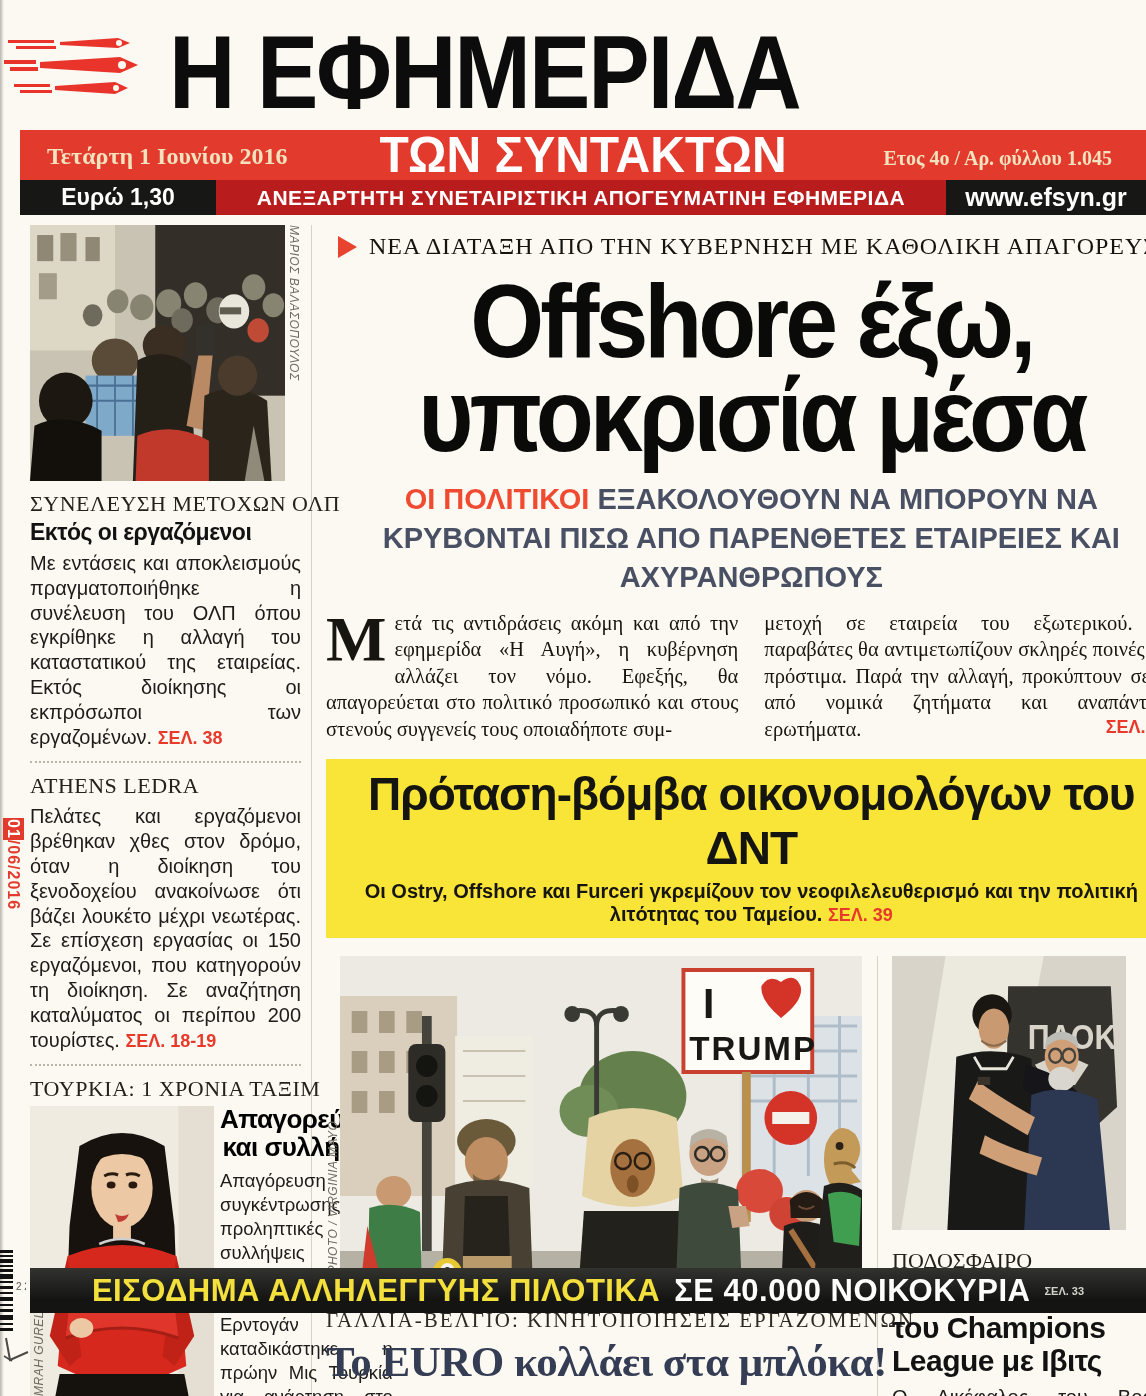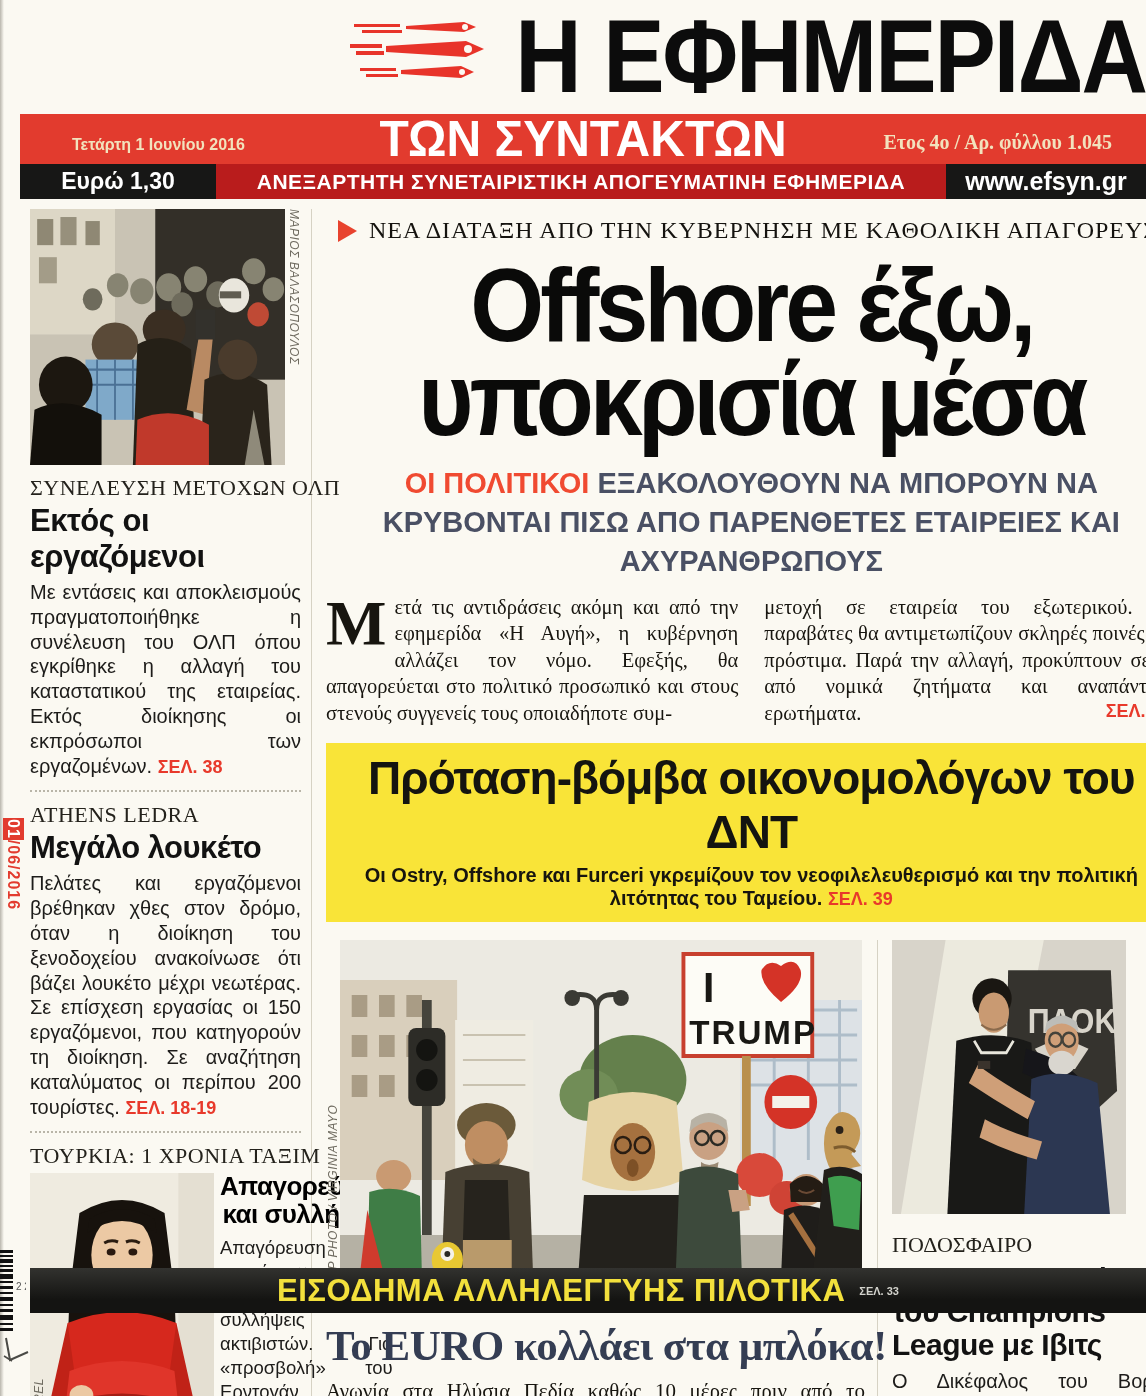--- a/index.html
+++ b/index.html
@@ -3,30 +3,30 @@
 <meta charset="utf-8">
 <style>
   * { margin:0; padding:0; box-sizing:border-box; }
   body { background:#e9e7e0; font-family:"Liberation Sans", sans-serif; }
   .page { width:1146px; height:1396px; position:relative; background:#fbf9f2; overflow:hidden;
           box-shadow:0 0 8px rgba(0,0,0,.3); margin:0 auto; }
   .page::before { content:""; position:absolute; left:0; top:0; bottom:0; width:4px;
           background:linear-gradient(90deg,#b9b6ad,#fbf9f2); }
 
   
-  .masthead { padding-top:8px; text-align:right; }
+  .masthead { padding-top:24px; text-align:left; }
   .masthead-inner { display:inline-flex; align-items:center; gap:4px; }
   .paper-title { font-size:92px; font-weight:bold; color:#0c0c0c; letter-spacing:-2px;
                  line-height:1; transform:scaleY(1.12); transform-origin:center; white-space:nowrap; }
 
   .redbar { margin-left:20px; height:50px; background:#e23b2e; position:relative; margin-top:10px; }
   .redbar-center { text-align:center; color:#fff; font-weight:bold; font-size:48px;
                    line-height:50px; transform:scaleY(1.05); letter-spacing:0; white-space:nowrap; }
-  .redbar-date { position:absolute; left:52px; bottom:10px; color:#f2e2bd;
-                 font-family:Liberation Sans, sans-serif; font-weight:bold; font-size:16px; }
+  .redbar-date { position:absolute; left:27px; bottom:10px; color:#f2e2bd;
+                 font-family:Liberation Serif, serif; font-weight:bold; font-size:24px; }
   .redbar-issue { position:absolute; right:34px; bottom:10px; color:#f2e2bd;
                  font-family:"Liberation Serif", serif; font-weight:bold; font-size:20px; }
 
   .blackbar { margin-left:20px; height:35px; display:flex; }
   .bb-price { width:196px; background:#171716; color:#fff; font-weight:bold; font-size:23px;
               display:flex; align-items:center; justify-content:center; }
   .bb-tagline { flex:1; background:#b91c1c; color:#fff; font-weight:bold; font-size:21px;
               display:flex; align-items:center; justify-content:center; letter-spacing:.5px; }
   .bb-site { width:200px; background:#171716; color:#fff; font-weight:bold; font-size:25px;
               display:flex; align-items:center; justify-content:center; }
@@ -38,21 +38,21 @@
 
   
   .photo-frame { display:flex; }
   .photo-frame svg { display:block; }
   .credit-v { writing-mode:vertical-rl; font-size:12px; font-style:italic; color:#6f6b60;
               letter-spacing:.5px; padding-left:2px; white-space:nowrap; }
   .credit-v-flip { writing-mode:vertical-rl; transform:rotate(180deg); font-size:12px; font-style:italic;
               color:#6f6b60; letter-spacing:.5px; white-space:nowrap; }
   .art-kicker { font-family:"Liberation Serif", serif; font-size:22px; color:#24221c;
                 margin-top:10px; letter-spacing:.5px; white-space:nowrap; }
-  .art-title { font-size:31px; font-weight:bold; color:#121212; margin-top:2px; letter-spacing:-.5px; }
+  .art-title { font-size:23px; font-weight:bold; color:#121212; margin-top:2px; letter-spacing:-.5px; }
   .art-body { font-size:20px; line-height:1.24; color:#1d1c1a; margin-top:5px; text-align:justify; }
   .pageref { color:#e8392b; font-weight:bold; font-size:18px; font-family:"Liberation Sans",sans-serif; }
   .dotted-sep { border-top:2px dotted #b9b5a8; margin:12px 0 8px; }
   .art3-flex { display:flex; margin-top:4px; }
   .art3-photo { width:184px; position:relative; flex:none; }
   .art3-photo .credit-v-flip { position:absolute; left:2px; bottom:60px; }
   .art3-text { flex:1; padding-left:6px; }
   .art3-title { font-size:26px; font-weight:bold; line-height:1.05; text-align:center; letter-spacing:-.5px; }
   .art3-body { font-size:18.5px; line-height:1.3; margin-top:8px; text-align:justify; color:#1d1c1a; }
 
@@ -201,21 +201,20 @@
       <div>
         <div class="art-kicker">ΣΥΝΕΛΕΥΣΗ ΜΕΤΟΧΩΝ ΟΛΠ</div>
         <div class="art-title">Εκτός οι εργαζόμενοι</div>
         <div class="art-body"><span>Με εντάσεις και αποκλεισμούς πραγματοποιήθηκε η συνέλευση του ΟΛΠ όπου εγκρίθηκε η αλλαγή του καταστατικού της εταιρείας. Εκτός διοίκησης οι εκπρόσωποι των εργαζομένων. </span><span class="pageref">ΣΕΛ. 38</span></div>
       </div>
 
       <div class="dotted-sep"></div>
 
       <div>
         <div class="art-kicker">ATHENS LEDRA</div>
-        <div class="art-title">Μεγάλο λουκέτο</div>
         <div class="art-body"><span>Πελάτες και εργαζόμενοι βρέθηκαν χθες στον δρόμο, όταν η διοίκηση του ξενοδοχείου ανακοίνωσε ότι βάζει λουκέτο μέχρι νεωτέρας. Σε επίσχεση εργασίας οι 150 εργαζόμενοι, που κατηγορούν τη διοίκηση. Σε αναζήτηση καταλύματος οι περίπου 200 τουρίστες. </span><span class="pageref">ΣΕΛ. 18-19</span></div>
       </div>
 
       <div class="dotted-sep"></div>
 
       <div>
         <div class="art-kicker">ΤΟΥΡΚΙΑ: 1 ΧΡΟΝΙΑ ΤΑΞΙΜ</div>
         <div class="art3-flex">
           <div class="art3-photo">
             <svg width="184" height="382" viewBox="0 0 186 382" preserveAspectRatio="none">
@@ -424,20 +423,21 @@
           <div class="fb-title">Ο ΠΑΟΚ στη μάχη του Champions League με Ιβιτς</div>
           <div class="fb-body"><span>Ο Δικέφαλος του Βορρά κατέκτησε την πρώτη θέση στα πλέι οφ και ονειρεύεται το «σεντόνι». </span></div>
         </div>
       </div>
 
     </div>
   </div>
 
   <div class="bottom-banner">
     <span class="bn-y">ΕΙΣΟΔΗΜΑ ΑΛΛΗΛΕΓΓΥΗΣ ΠΙΛΟΤΙΚΑ</span>
+    <span class="bn-w">ΣΕ 40.000 ΝΟΙΚΟΚΥΡΙΑ</span>
     <span class="bn-p">ΣΕΛ. 33</span>
   </div>
 
   <div class="v-date">
     <span class="chip">01</span><span>/06/2016</span>
   </div>
 
   <div class="barcode">
     <svg width="26" height="86" viewBox="0 0 26 86">
       <g fill="#111">

